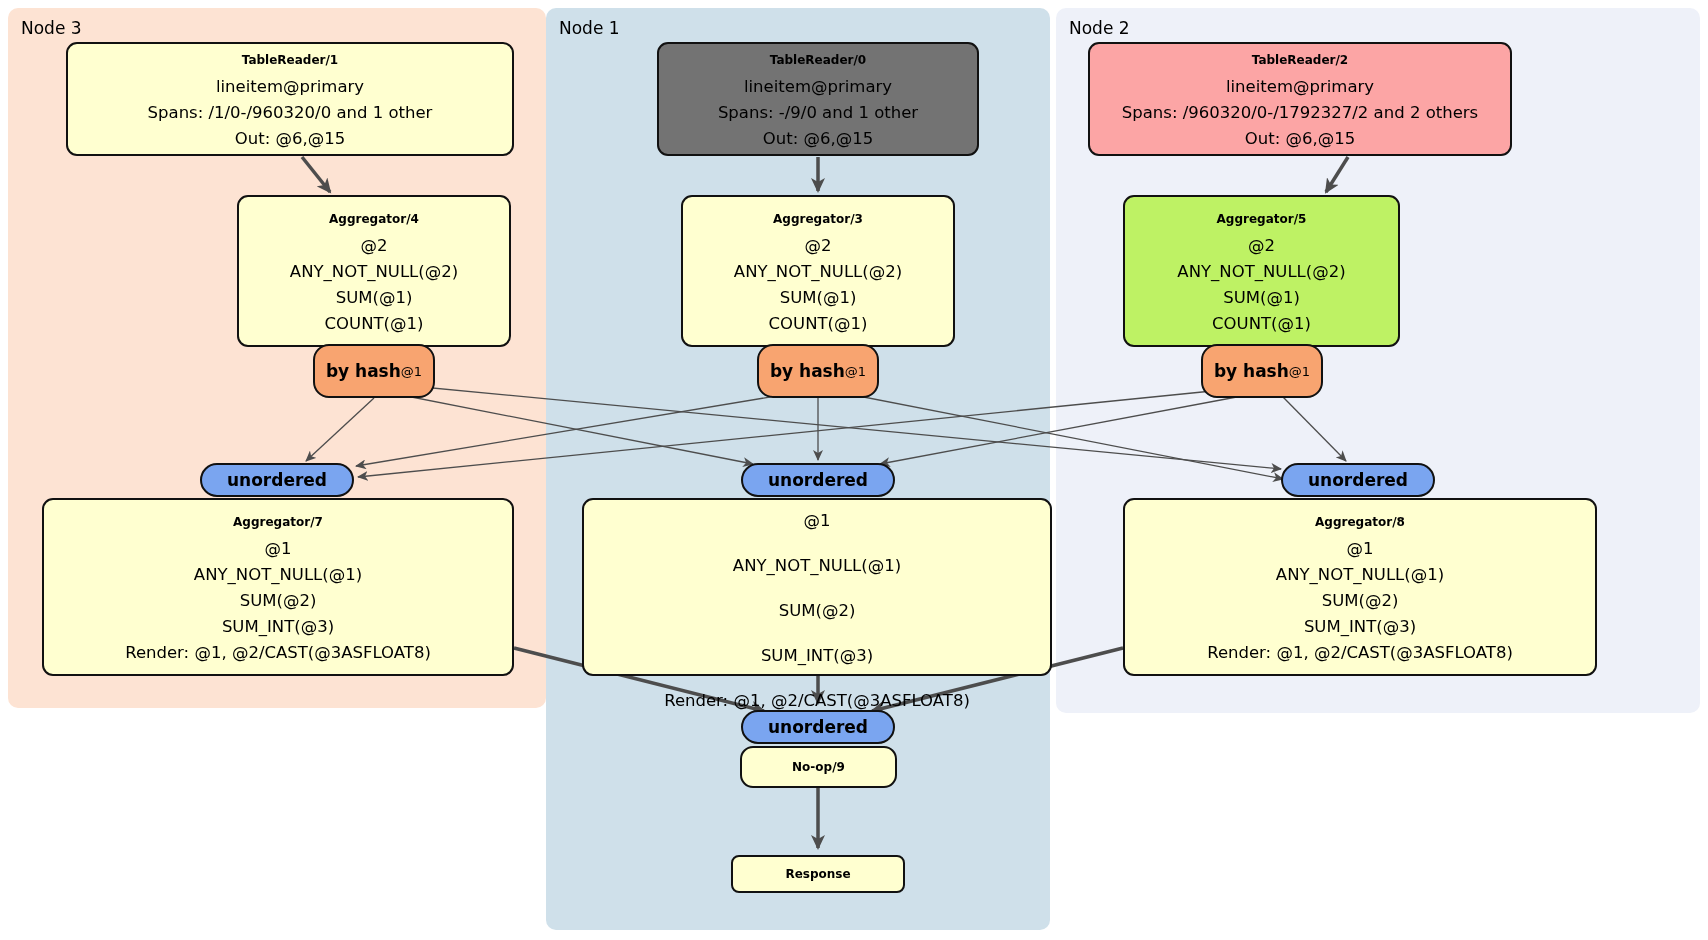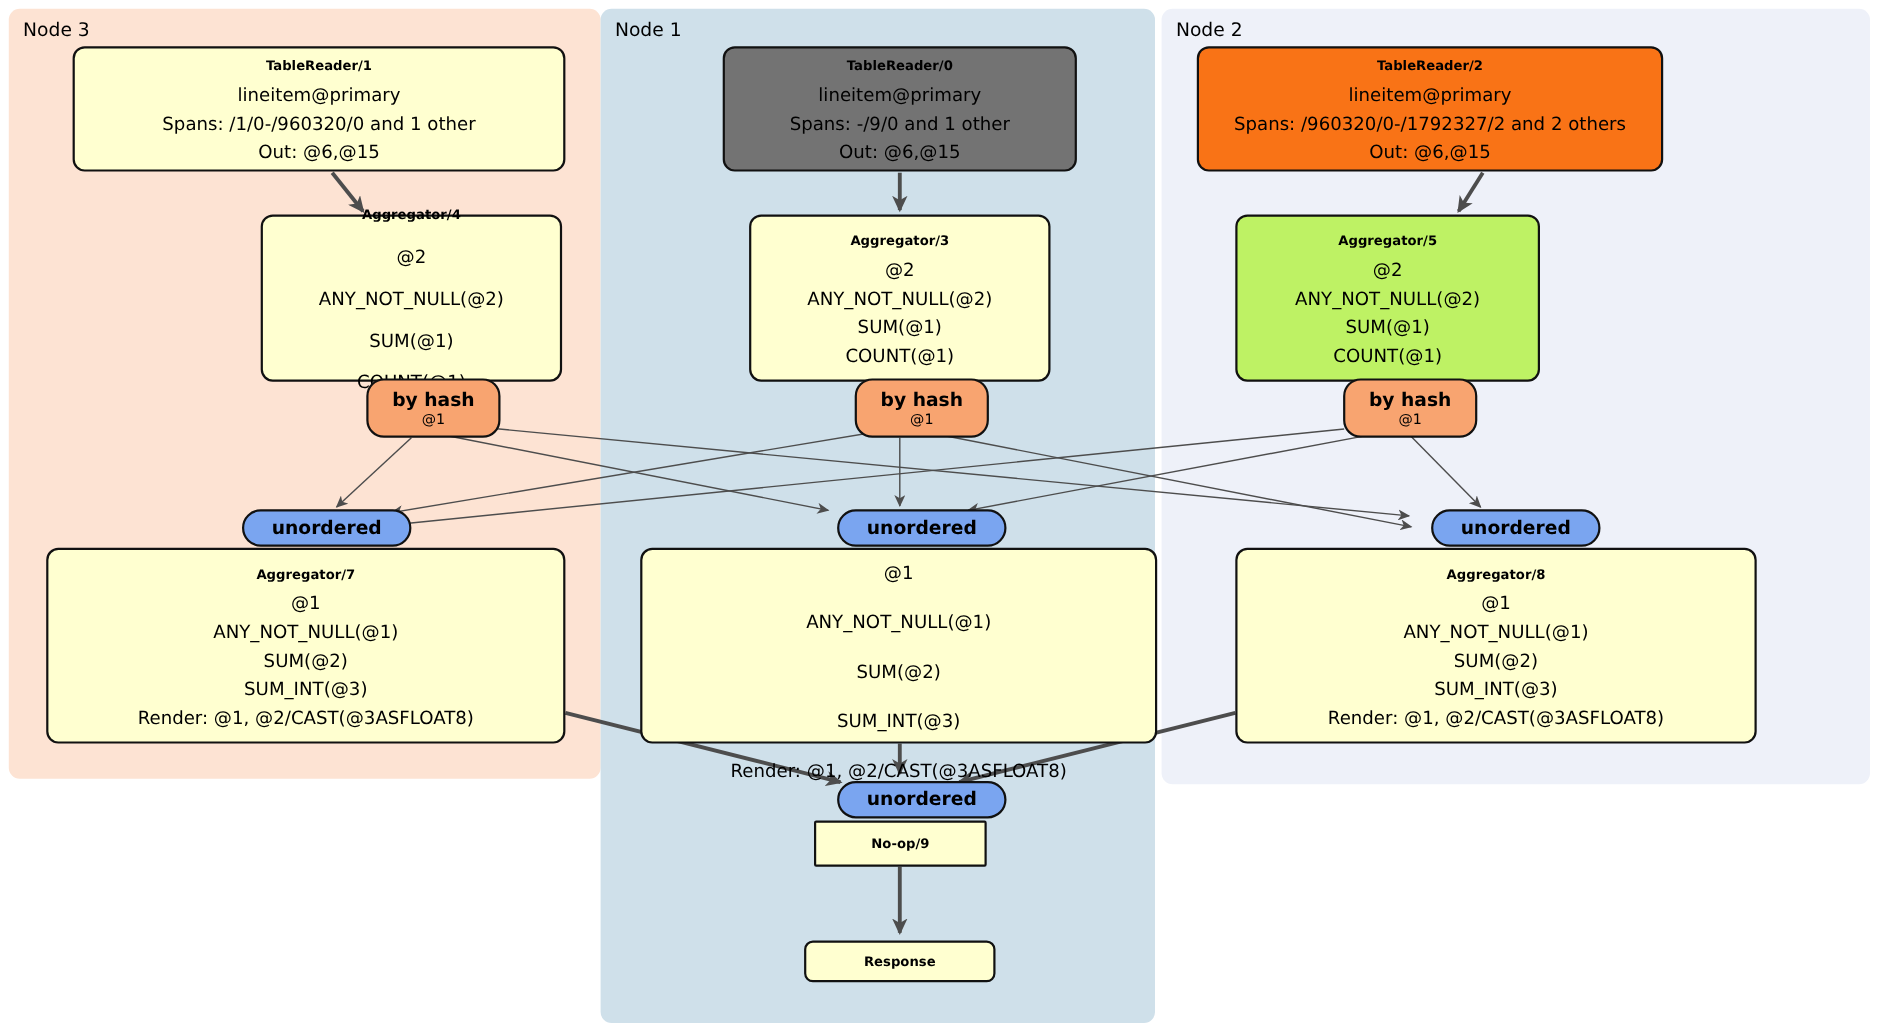--- a/index.html
+++ b/index.html
@@ -11,22 +11,22 @@
 
   #edges { position:absolute; left:0; top:0; width:1708px; height:940px; }
 
   .pbox { position:absolute; box-sizing:border-box; background:#ffffd0; border:2px solid #111;
           border-radius:11px; display:flex; flex-direction:column; align-items:center;
           justify-content:center; text-align:center; }
   .pbox .title { font-weight:bold; font-size:12px; line-height:28px; white-space:nowrap; }
   .pbox .line  { font-size:16.5px; line-height:26px; white-space:nowrap; }
 
   .pill { position:absolute; box-sizing:border-box; border:2px solid #111;
-          display:flex; flex-direction:column; align-items:center; justify-content:center;
-          text-align:center;margin-left:20px; }
+          display:flex; flex-direction:row; align-items:center; justify-content:center;
+          text-align:center; }
   .byhash { background:#f8a470; border-radius:16px; width:122px; height:54px; }
   .byhash .pill-title { font-weight:bold; font-size:17px; line-height:20px; }
   .byhash .pill-sub   { font-size:13px; line-height:15px; }
   .unordered { background:#7aa5f0; border-radius:17px; width:154px; height:34px;
                font-weight:bold; font-size:17px; line-height:18px; }
 </style>
 </head>
 <body>
 
 <div id="canvas">
@@ -73,21 +73,21 @@
       <line x1="818" y1="788" x2="818" y2="848" marker-end="url(#ah-thick)"></line>
     </g>
   </svg>
 
   <div class="pbox" style="left: 66px; top: 42px; width: 448px; height: 114px; background: rgb(255, 255, 208);">
     <div class="title">TableReader/1</div>
     <div class="line">lineitem@primary</div>
     <div class="line">Spans: /1/0-/960320/0 and 1 other</div>
     <div class="line">Out: @6,@15</div>
   </div>
-  <div class="pbox" style="left: 237px; top: 195px; width: 274px; height: 152px; background: rgb(255, 255, 208); gap: 12px;">
+  <div class="pbox" style="left: 237px; top: 195px; width: 274px; height: 152px; background: rgb(255, 255, 208);">
     <div class="title">Aggregator/4</div>
     <div class="line">@2</div>
     <div class="line">ANY_NOT_NULL(@2)</div>
     <div class="line">SUM(@1)</div>
     <div class="line">COUNT(@1)</div>
   </div>
   <div class="pbox" style="left: 42px; top: 498px; width: 472px; height: 178px; background: rgb(255, 255, 208);">
     <div class="title">Aggregator/7</div>
     <div class="line">@1</div>
     <div class="line">ANY_NOT_NULL(@1)</div>
@@ -111,21 +111,21 @@
   </div>
   <div class="pbox" style="left: 582px; top: 498px; width: 470px; height: 178px; background: rgb(255, 255, 208); gap: 19px;">
     <div class="title">Aggregator/6</div>
     <div class="line">@1</div>
     <div class="line">ANY_NOT_NULL(@1)</div>
     <div class="line">SUM(@2)</div>
     <div class="line">SUM_INT(@3)</div>
     <div class="line">Render: @1, @2/CAST(@3ASFLOAT8)</div>
   </div>
 
-  <div class="pbox" style="left: 1088px; top: 42px; width: 424px; height: 114px; background: #f97316;">
+  <div class="pbox" style="left: 1088px; top: 42px; width: 424px; height: 114px; background: #fca5a5;">
     <div class="title">TableReader/2</div>
     <div class="line">lineitem@primary</div>
     <div class="line">Spans: /960320/0-/1792327/2 and 2 others</div>
     <div class="line">Out: @6,@15</div>
   </div>
   <div class="pbox" style="left: 1123px; top: 195px; width: 277px; height: 152px; background: #bef264;">
     <div class="title">Aggregator/5</div>
     <div class="line">@2</div>
     <div class="line">ANY_NOT_NULL(@2)</div>
     <div class="line">SUM(@1)</div>
@@ -133,21 +133,21 @@
   </div>
   <div class="pbox" style="left: 1123px; top: 498px; width: 474px; height: 178px; background: rgb(255, 255, 208);">
     <div class="title">Aggregator/8</div>
     <div class="line">@1</div>
     <div class="line">ANY_NOT_NULL(@1)</div>
     <div class="line">SUM(@2)</div>
     <div class="line">SUM_INT(@3)</div>
     <div class="line">Render: @1, @2/CAST(@3ASFLOAT8)</div>
   </div>
 
-  <div class="pbox" style="left: 740px; top: 746px; width: 157px; height: 42px; border-radius: 2px; background: rgb(255, 255, 208);">
+  <div class="pbox" style="left: 740px; top: 746px; width: 157px; height: 42px; border-radius: 13px; background: rgb(255, 255, 208);">
     <div class="title">No-op/9</div>
   </div>
   <div class="pbox" style="left: 731px; top: 855px; width: 174px; height: 38px; border-radius: 8px; background: rgb(255, 255, 208);">
     <div class="title">Response</div>
   </div>
 
   <div class="pill byhash" style="left: 313px; top: 344px; background: rgb(248, 164, 112);">
     <div class="pill-title">by hash</div>
     <div class="pill-sub">@1</div>
   </div>

